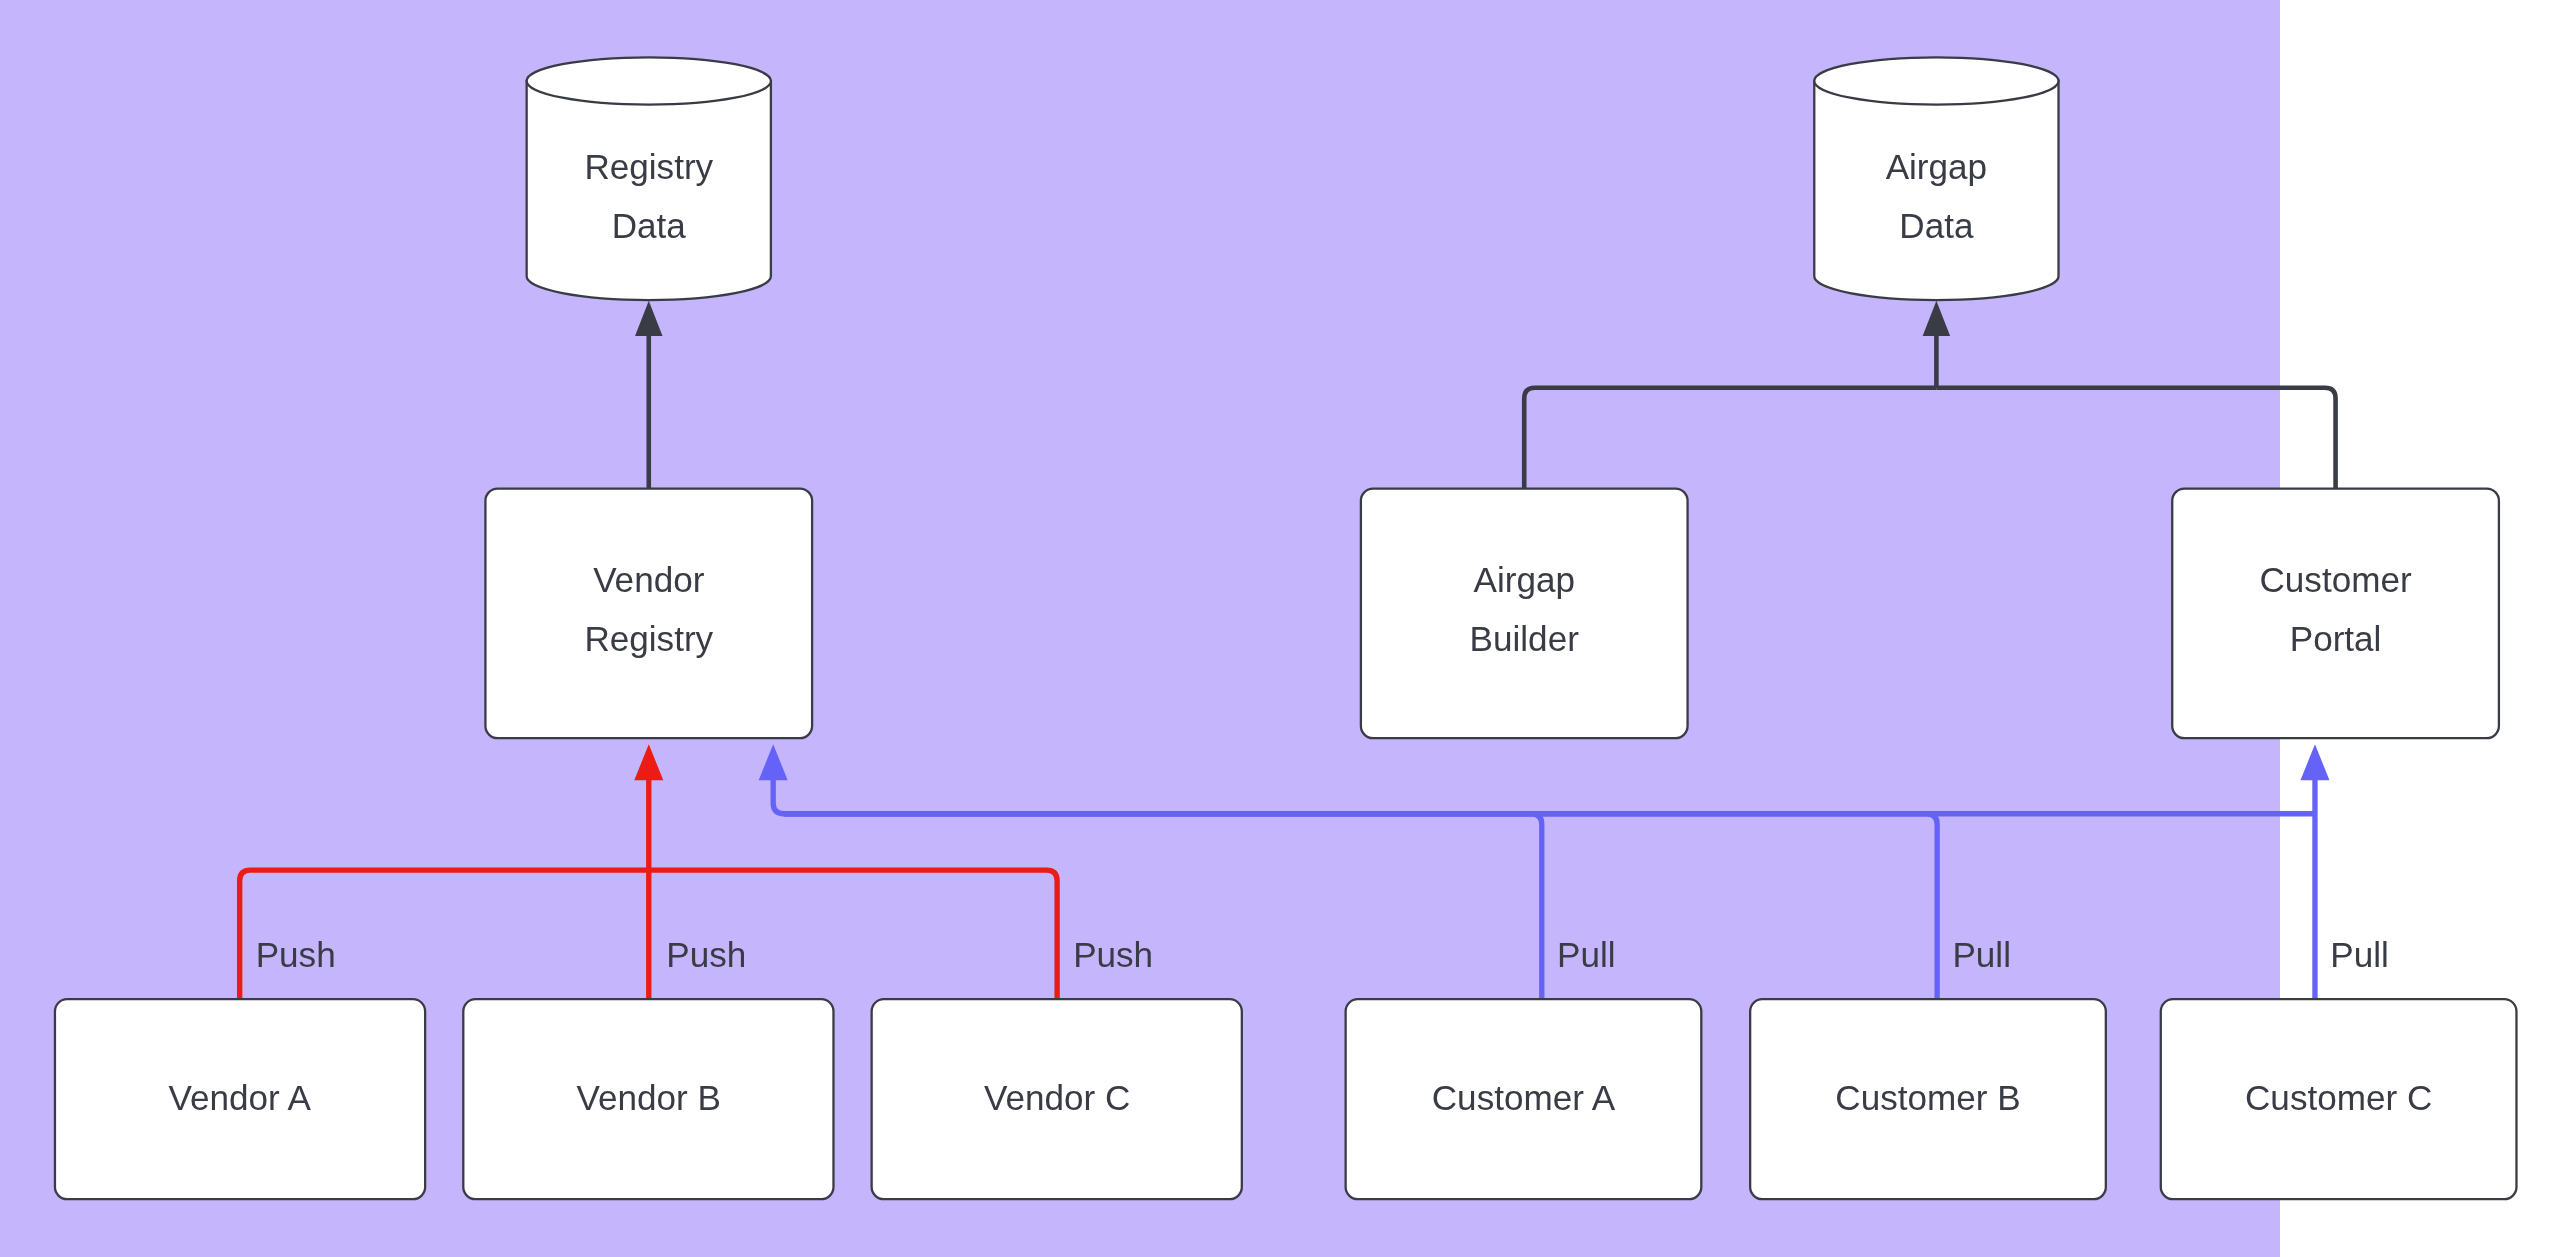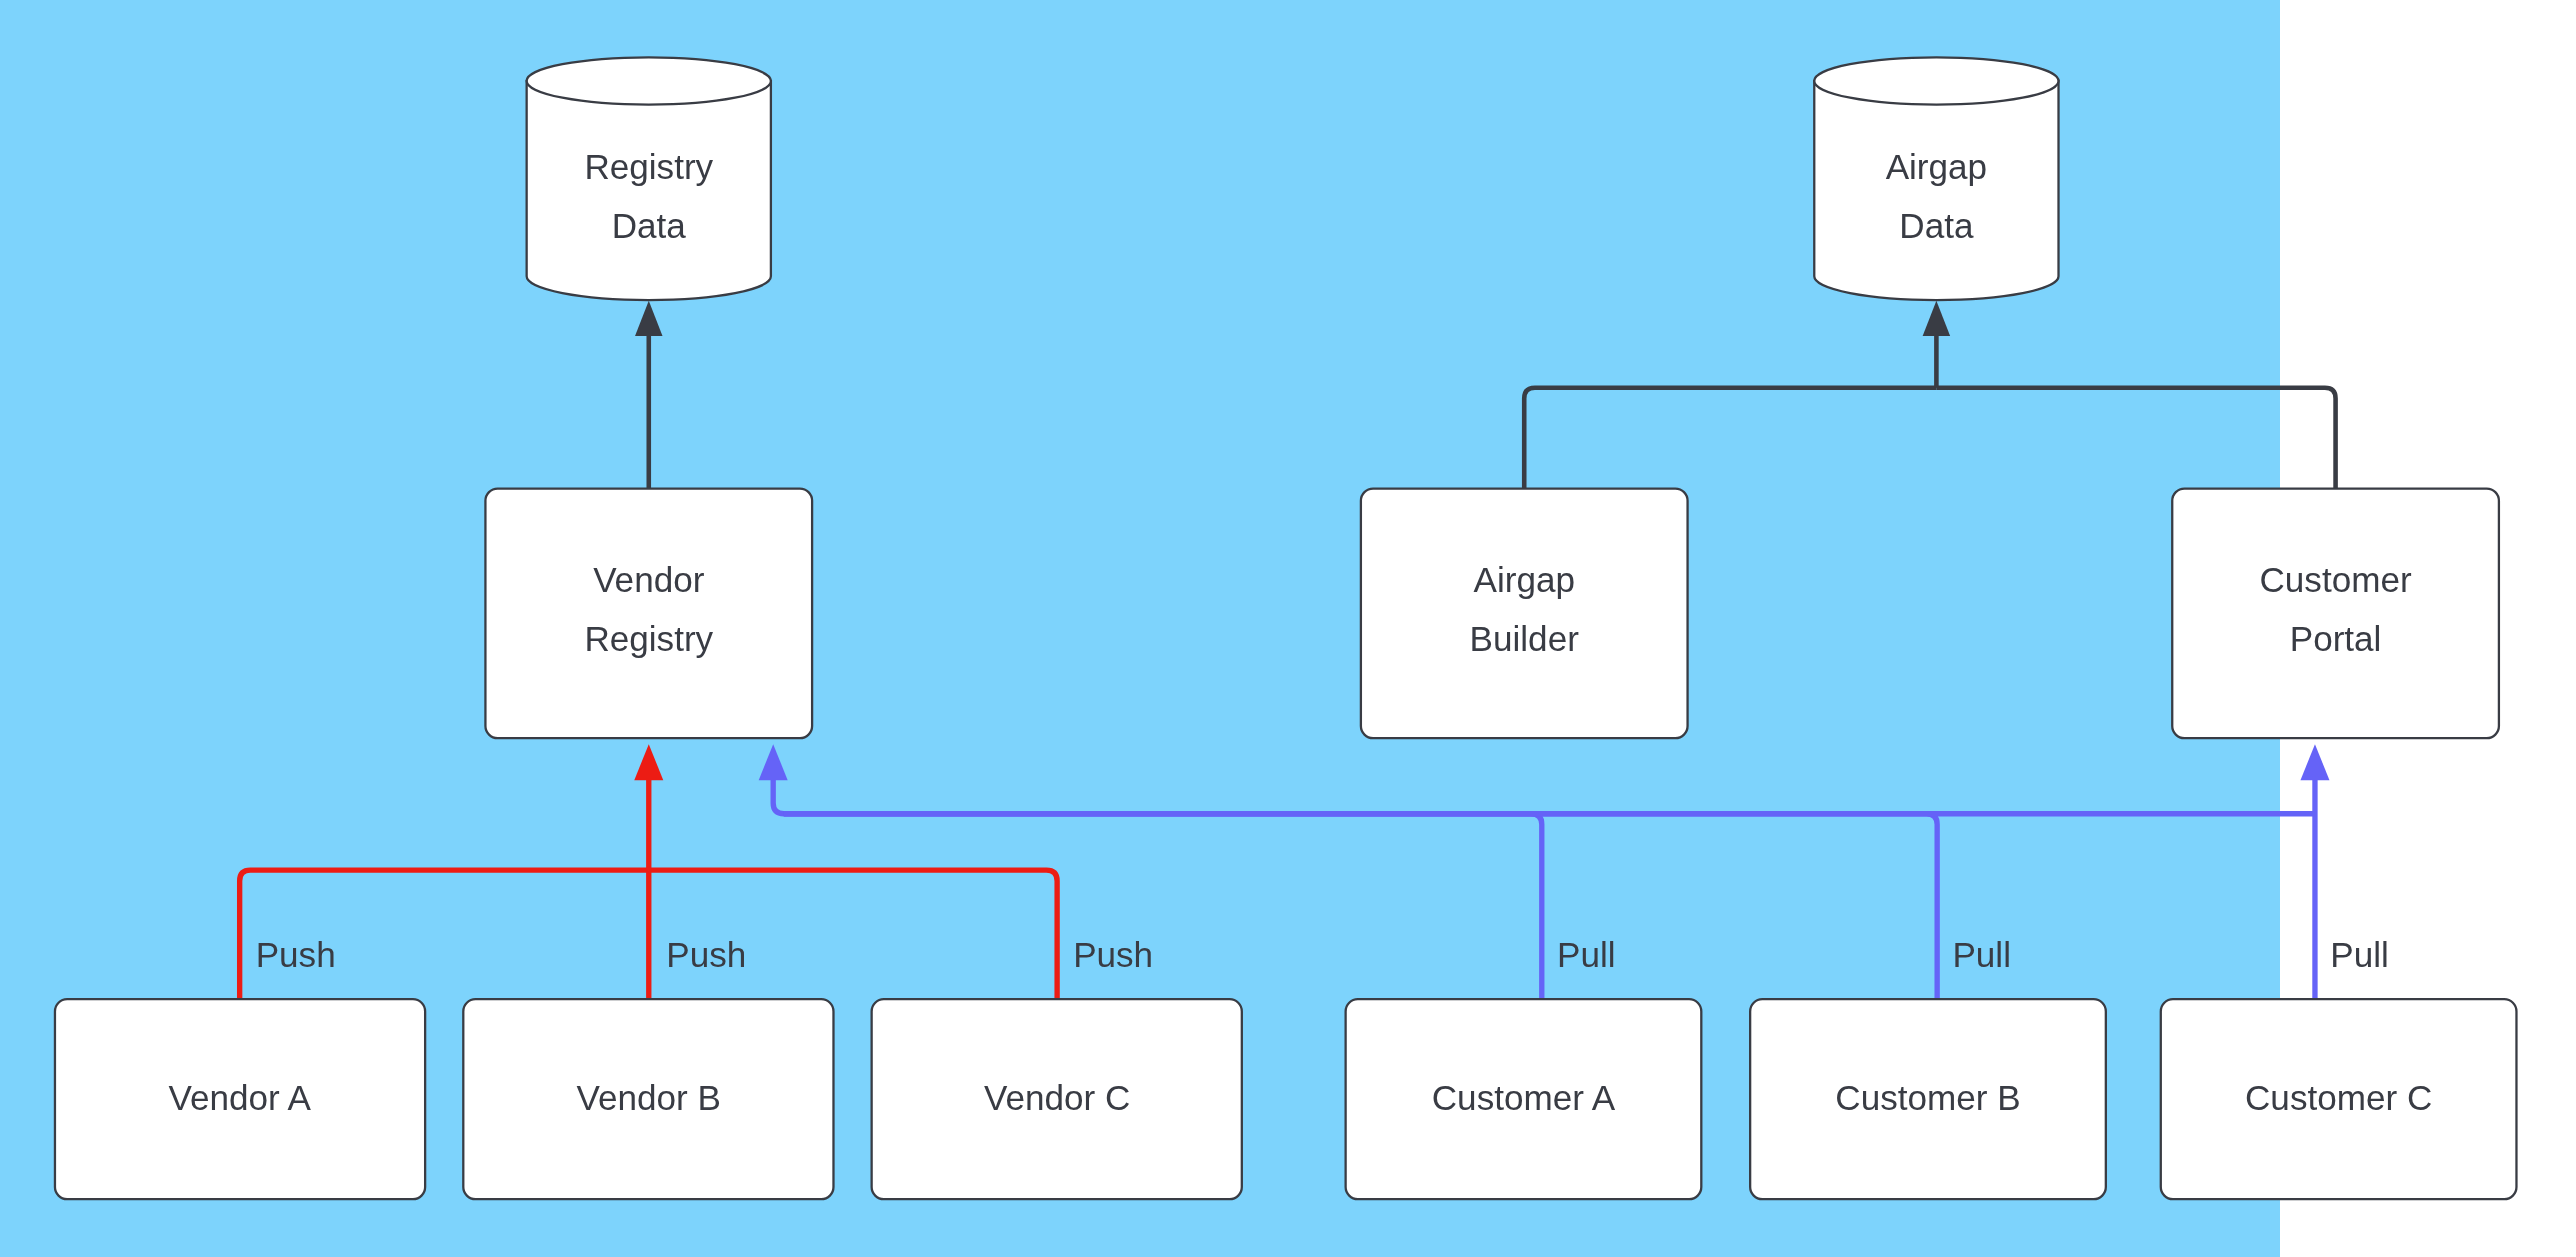--- a/index.html
+++ b/index.html
@@ -4,21 +4,21 @@
 <style>
   html, body {
     margin: 0;
     padding: 0;
     background: #ffffff;
   }
   #stage {
     position: relative;
     width: 2280px;
     height: 1258px;
-    background: #7dd3fc;
+    background: #c4b5fd;
     font-family: "Liberation Sans", sans-serif;
   }
   svg#diagram {
     display: block;
     width: 2576px;
     height: 1258px;
   }
   .node-shape {
     fill: #ffffff;
     stroke: #393C44;

